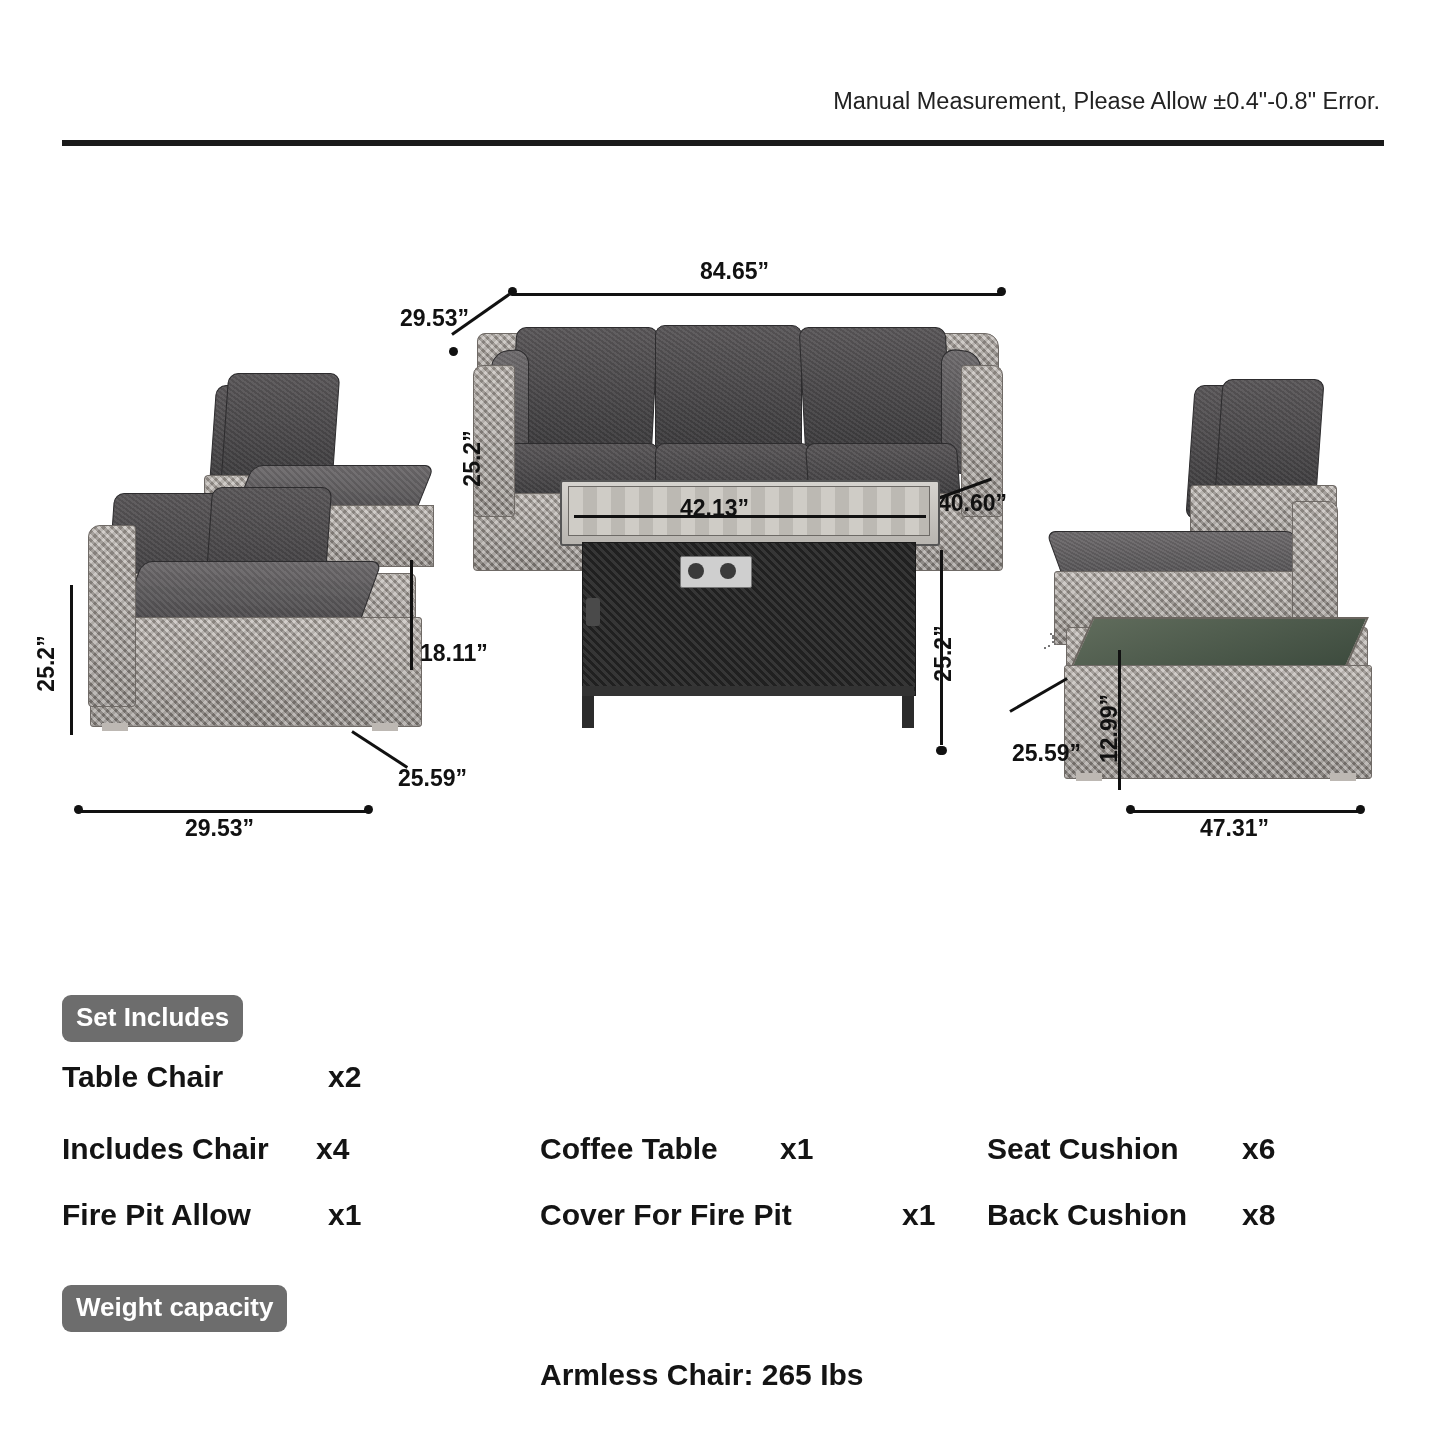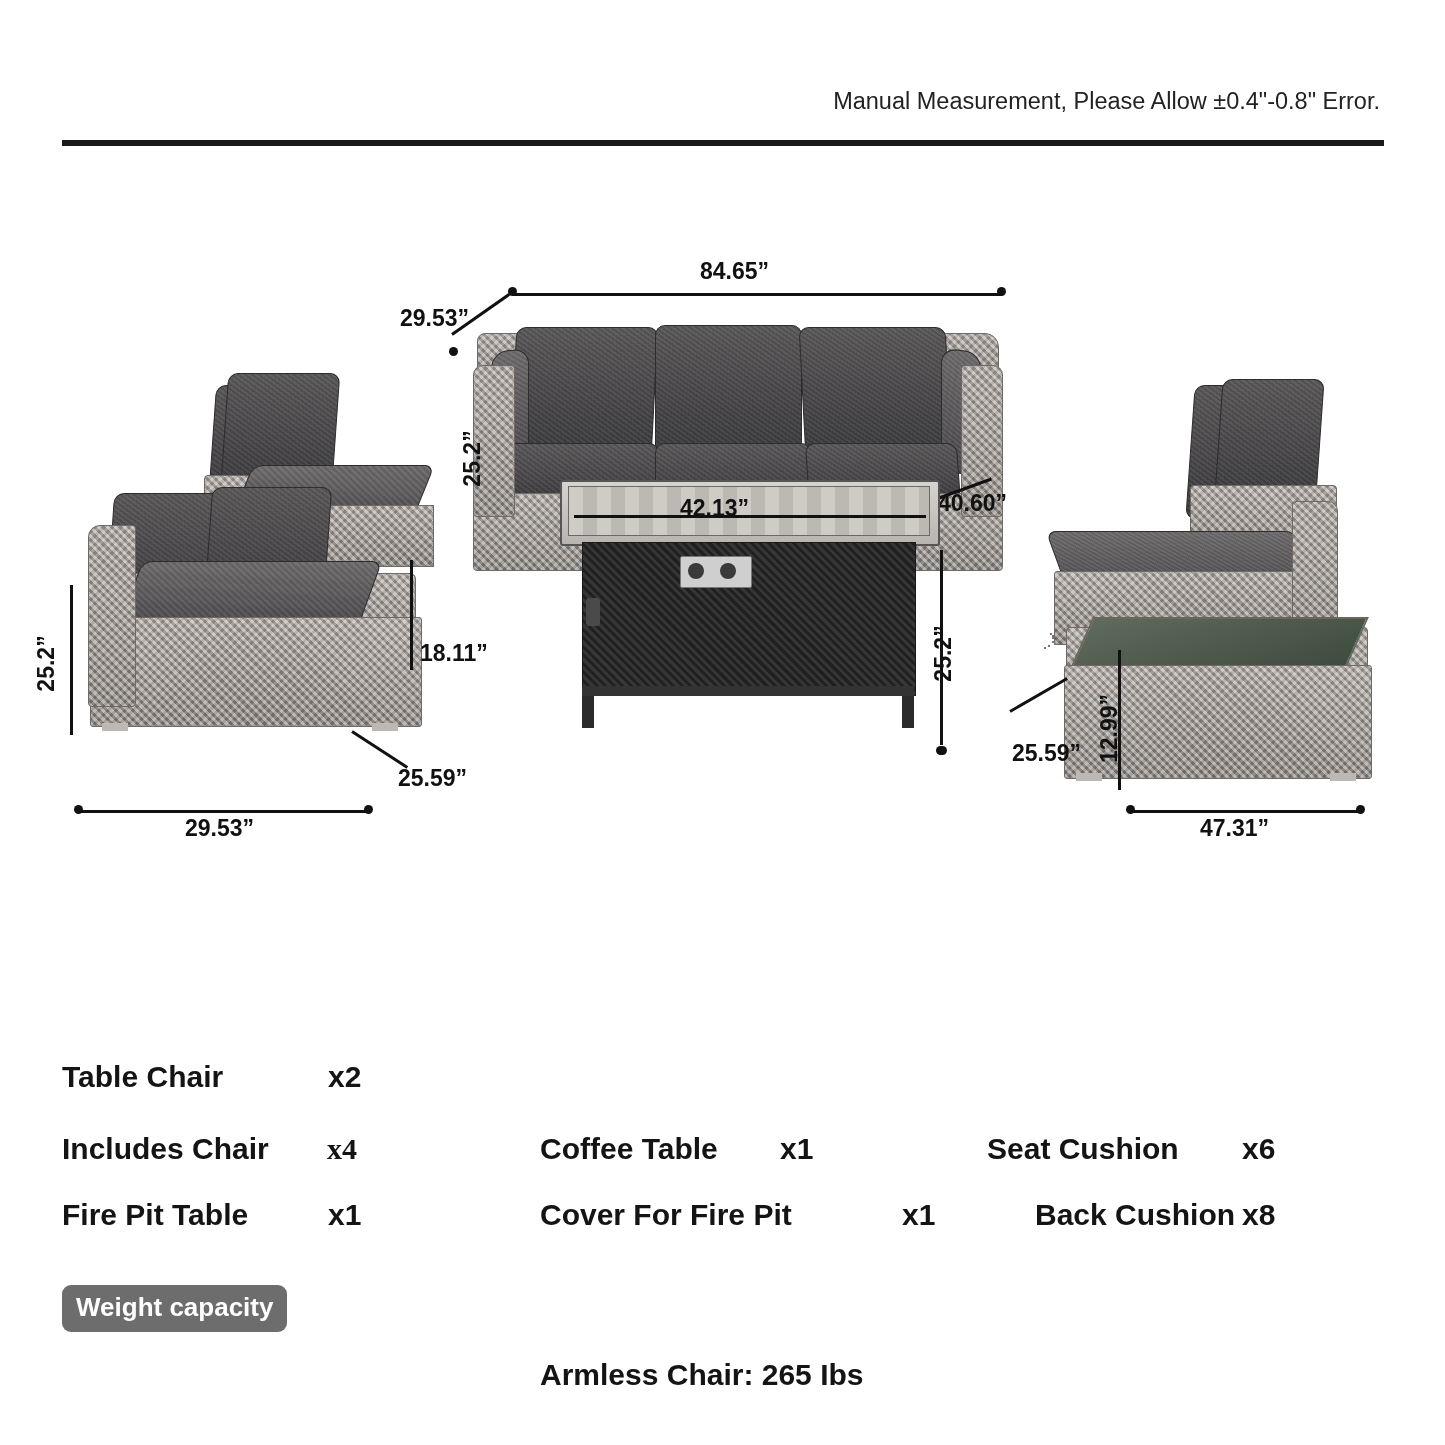--- a/index.html
+++ b/index.html
@@ -266,52 +266,53 @@
   <div class="dim rot" style="left:1075px; top:565px; transform:rotate(-90deg);">12.99”</div>
   <div class="leader" style="left:1118px; top:500px; width:3px; height:140px;"></div>
 
   <div class="leader" style="left:1130px; top:660px; width:230px; height:3px;"></div>
   <div class="dot" style="left:1126px; top:655px;"></div>
   <div class="dot" style="left:1356px; top:655px;"></div>
   <div class="dim" style="left:1200px; top:665px;">47.31”</div>
 </div>
 
 <div class="section" style="left:62px; top:995px; width:1320px;">
+  <div class="tag">Set Includes</div>
 
   <div class="row-item" style="left:0px; top:65px;">
     <span>Table Chair</span>
   </div>
   <div class="row-item qty" style="left:266px; top:65px;">x2</div>
 
   <div class="row-item" style="left:0px; top:137px;">
     <span>Includes Chair</span>
   </div>
-  <div class="row-item qty" style="left:265px; top:137px;font-family:Liberation Serif, serif;">x4</div>
+  <div class="row-item qty" style="left:254px; top:137px;">x4</div>
 
   <div class="row-item" style="left:0px; top:203px;">
-    <span>Fire Pit Table</span>
+    <span>Fire Pit Allow</span>
   </div>
   <div class="row-item qty" style="left:266px; top:203px;">x1</div>
 
   <div class="row-item" style="left:478px; top:137px;">
     <span>Coffee Table</span>
   </div>
   <div class="row-item qty" style="left:718px; top:137px;">x1</div>
 
   <div class="row-item" style="left:478px; top:203px;">
     <span>Cover For Fire Pit</span>
   </div>
   <div class="row-item qty" style="left:840px; top:203px;">x1</div>
 
   <div class="row-item" style="left:925px; top:137px;">
     <span>Seat Cushion</span>
   </div>
   <div class="row-item qty" style="left:1180px; top:137px;">x6</div>
 
-  <div class="row-item" style="left:925px; top:203px;margin-left:48px;">
+  <div class="row-item" style="left:925px; top:203px;">
     <span>Back Cushion</span>
   </div>
   <div class="row-item qty" style="left:1180px; top:203px;">x8</div>
 </div>
 
 <div class="section" style="left:62px; top:1285px; width:1320px;">
   <div class="tag">Weight capacity</div>
   <div class="row-item" style="left:478px; top:73px;">Armless Chair: 265 Ibs</div>
 </div>
 

